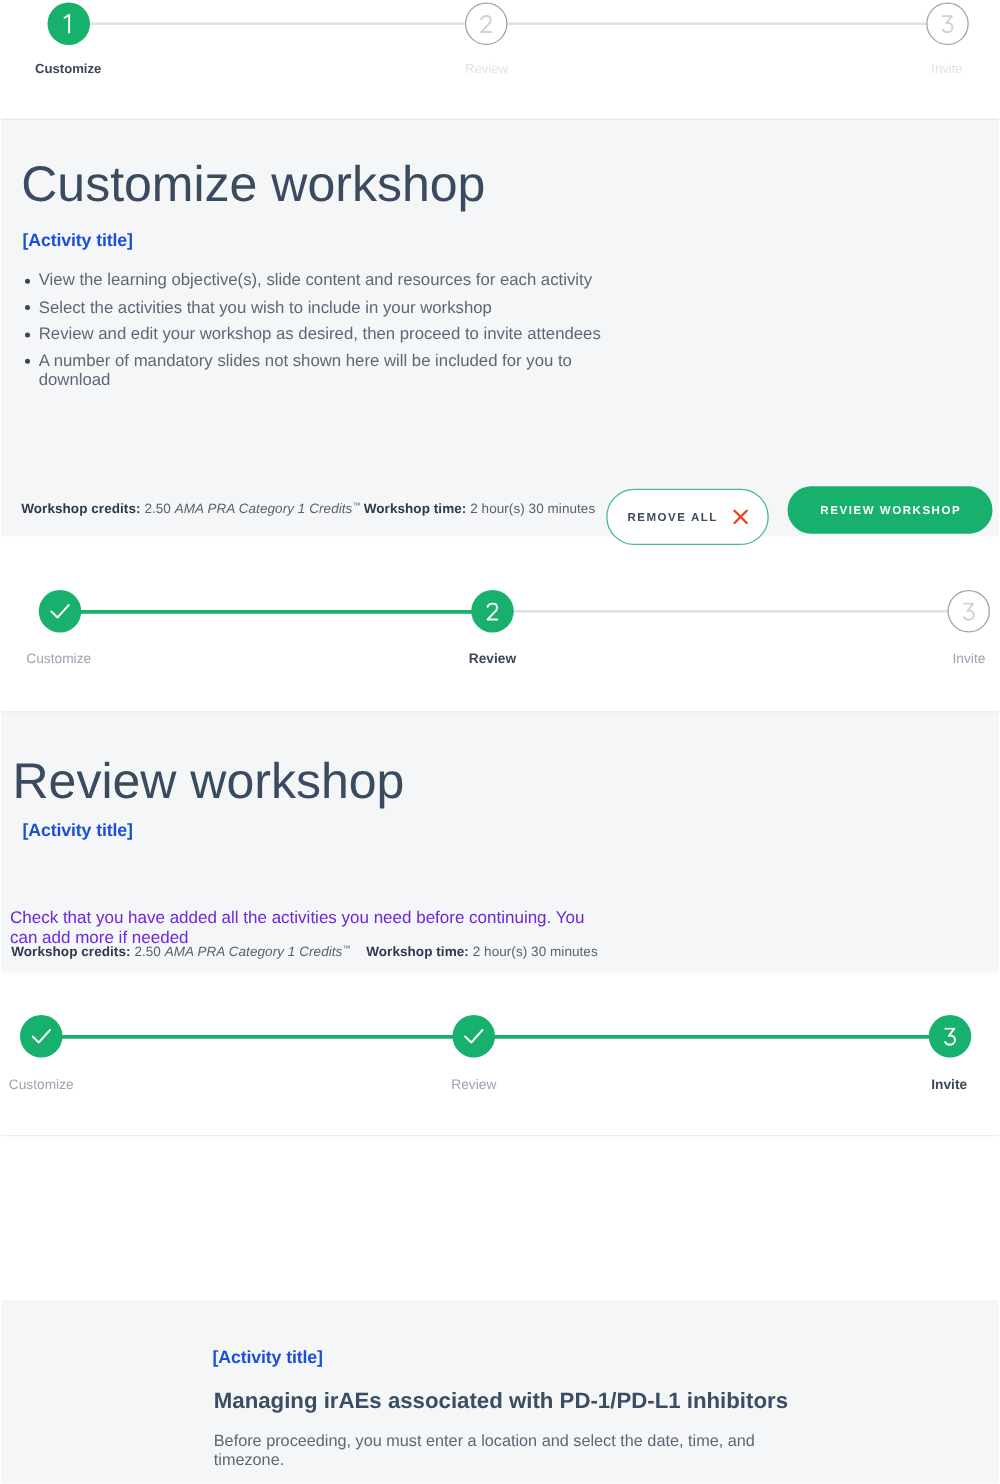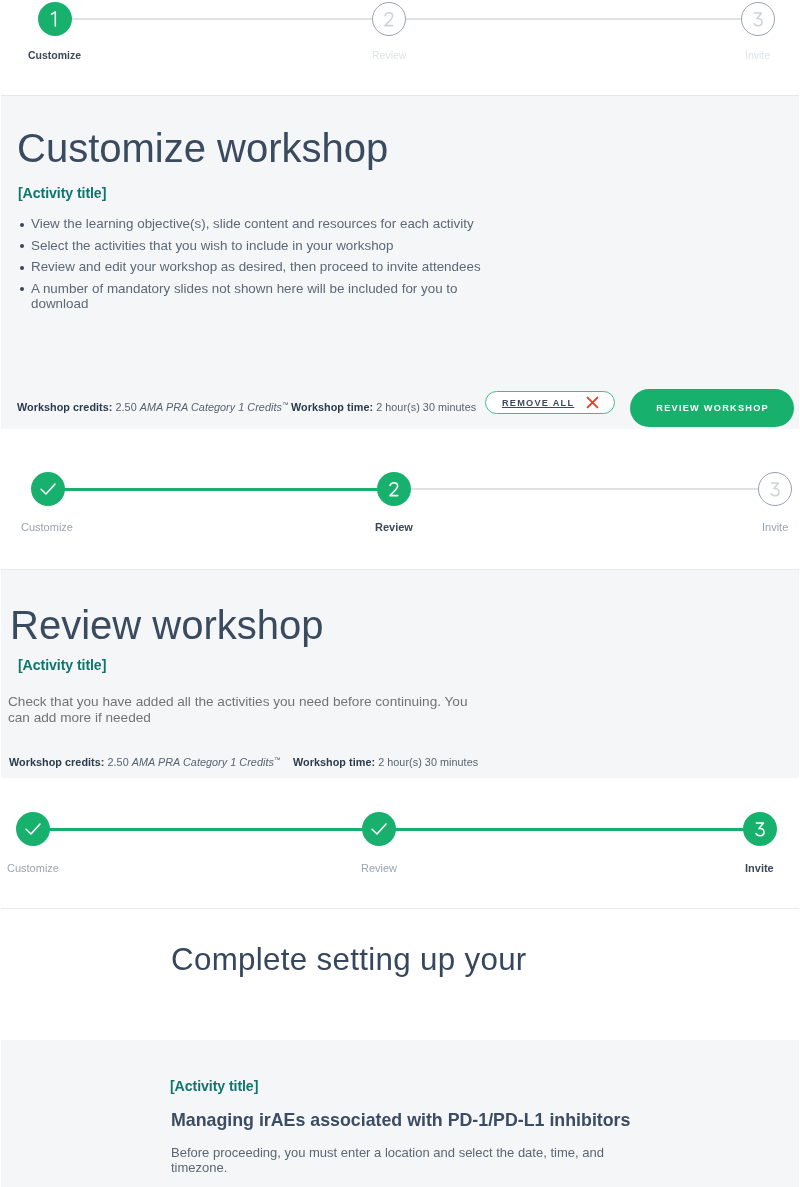--- a/index.html
+++ b/index.html
@@ -33,31 +33,31 @@
   .steplabel.off { color: #dfe3e7; font-weight: 400; }
   .s2 .steplabel.off, .s3 .steplabel.off { color: #9aa4b0; }
 
   
   .panel { background: #f4f6f8; border-top: 1px solid #e7e9ec; width: 798px; margin-left: 1px; position: relative; }
 
   h1.section {
     font-size: 40px; font-weight: 400; color: #3b4b5f; letter-spacing: 0;
     line-height: 1;
   }
-  .act-title { font-size: 14.2px; font-weight: 700; color: #0f766e; letter-spacing: -0.1px; }
+  .act-title { font-size: 14.2px; font-weight: 700; color: #1d4ed8; letter-spacing: -0.1px; }
   ul.bullets { list-style: none; }
   ul.bullets li {
     font-size: 13.4px; color: #5d6877; line-height: 15.2px; position: relative;
     padding-left: 11px; margin-bottom: 6.4px;
   }
   ul.bullets li::before {
     content: ""; position: absolute; left: -0.3px; top: 6.6px;
     width: 4px; height: 4px; border-radius: 50%; background: #3a4456;
   }
-  .para { font-size: 13.6px; color: #737373; line-height: 16.2px; }
+  .para { font-size: 13.6px; color: #6d28d9; line-height: 16.2px; margin-top: 32px; }
 
   .meta { font-size: 10.8px; color: #58636f; letter-spacing: 0.05px; }
   .meta b { color: #2c3a4b; font-weight: 700; }
   .meta i { font-style: italic; margin-top: 20px; }
   .meta sup { font-size: 6.5px; vertical-align: 4px; line-height:0; }
 
   .btn {
     display: inline-flex; align-items: center; justify-content: center;
     border-radius: 999px; font-size: 9.2px; font-weight: 700; letter-spacing: 1.25px;
     text-indent: 1.25px;
@@ -108,21 +108,21 @@
       <li>Select the activities that you wish to include in your workshop</li>
       <li>Review and edit your workshop as desired, then proceed to invite attendees</li>
       <li>A number of mandatory slides not shown here will be included for you to download</li>
     </ul>
     <div class="meta" style="position:absolute; left:16px; top:305px;">
       <b>Workshop credits:</b> <span>2.50</span> <i>AMA PRA Category 1 Credits</i><sup>™</sup>
     </div>
     <div class="meta" style="position:absolute; left:290px; top:305px;">
       <b>Workshop time:</b> <span>2 hour(s) 30 minutes</span>
     </div>
-    <button class="btn btn-outline" style="position:absolute; left:484px; top:295px; width:130px; height:23px;text-decoration:underline;">
+    <button class="btn btn-outline" style="position:absolute; left:484px; top:295px; width:130px; height:45px;">
       <span>REMOVE ALL</span>
       <svg width="13" height="13" viewBox="0 0 13 13" style="margin-left:12px;">
         <path d="M1.6 1.6 L11.4 11.4 M11.4 1.6 L1.6 11.4" stroke="#e8411f" stroke-width="1.9" stroke-linecap="round"></path>
       </svg>
     </button>
     <button class="btn btn-primary" style="position:absolute; left:629px; top:293px; width:164px; height:38px;">
       <span>REVIEW WORKSHOP</span>
     </button>
   </div>
 
@@ -182,21 +182,20 @@
       </svg>
 
     </div>
     <div class="steplabel off" style="left:7px; top:84px;">Customize</div>
     <div class="steplabel off" style="left:361px; top:84px;">Review</div>
     <div class="steplabel on" style="left:745px; top:84px;">Invite</div>
   </div>
 
   <div style="position:relative; width:798px; margin-left:1px; border-top:1px solid #ebebed; height:132px;">
     <div class="big-head" style="position:absolute; left:170px; top:34px;">
-      <div>Complete setting up your</div>
     </div>
   </div>
 
   <div style="position:relative; width:798px; margin-left:1px; background:#f4f6f8; height:147px;">
     <div class="act-title" style="position:absolute; left:169px; top:38px;">[Activity title]</div>
     <div class="card-title" style="position:absolute; left:170px; top:70px;">Managing irAEs associated with PD-1/PD-L1 inhibitors</div>
     <div class="card-sub" style="position:absolute; left:170px; top:105px; width:470px;">
       <div>Before proceeding, you must enter a location and select the date, time, and timezone.</div>
     </div>
   </div>

